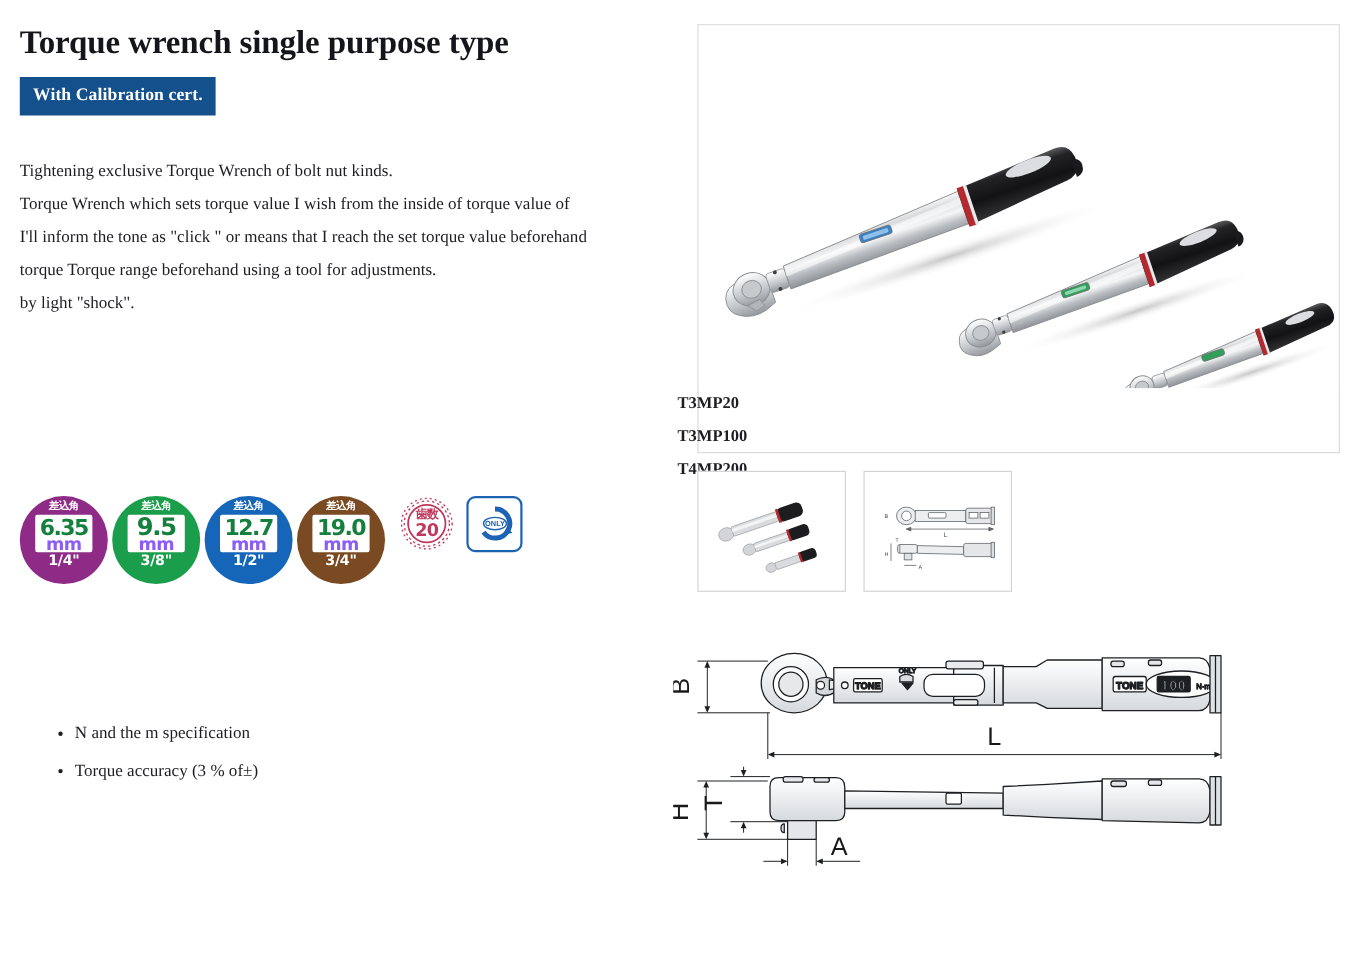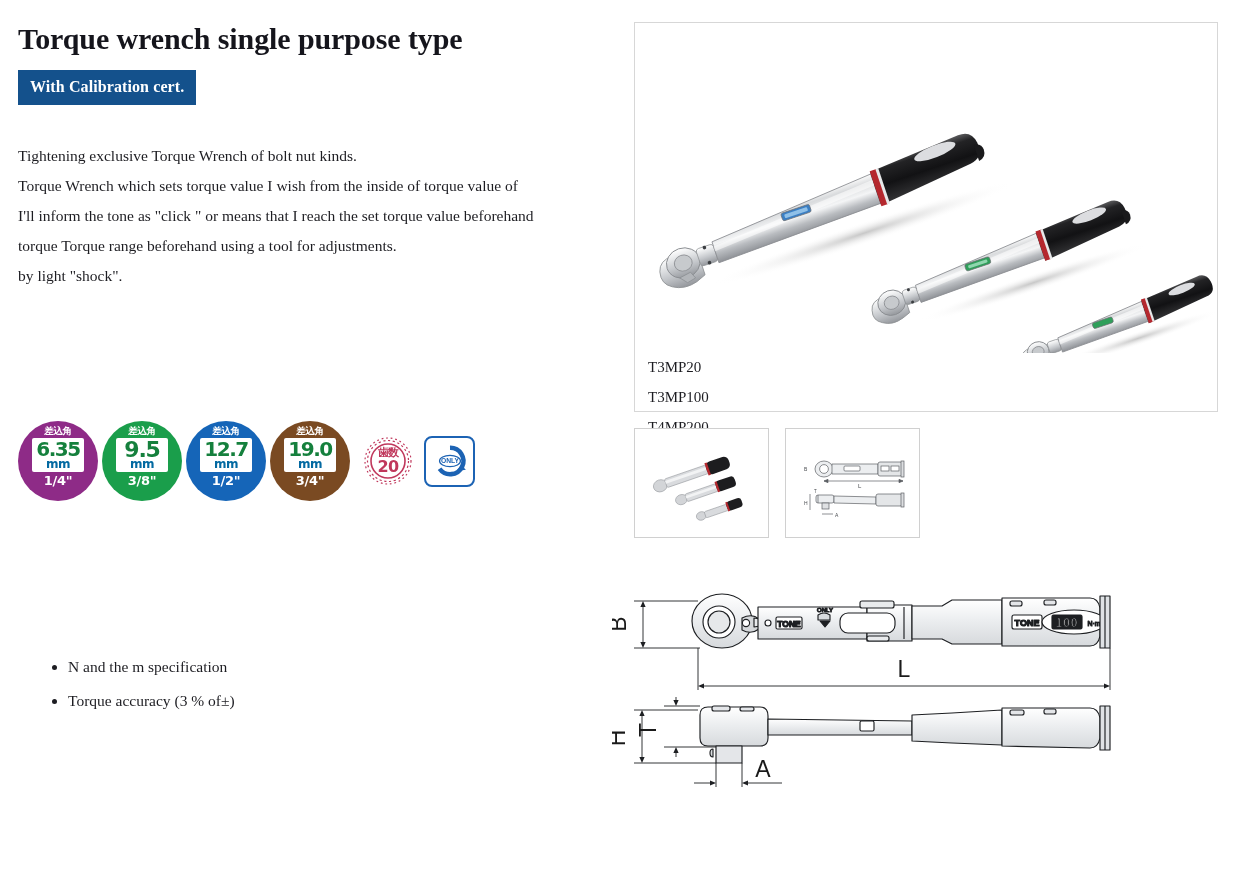--- a/index.html
+++ b/index.html
@@ -36,40 +36,41 @@
   
   .badge-row{
     position:absolute;left:18px;top:421px;
     display:flex;align-items:center;gap:0;
   }
   .drive-badge{
     width:80px;height:80px;border-radius:50%;
     display:flex;flex-direction:column;align-items:center;justify-content:flex-start;
     position:relative;margin-right:4px;flex:none;
     box-shadow:inset 0 0 0 0 rgba(0,0,0,0);
+    margin-top:30px;
   }
   .db-top{
     font-family:"DejaVu Sans","Liberation Sans",sans-serif;
     font-size:9.5px;font-weight:700;color:#ffffff;line-height:1;
     margin-top:5px;letter-spacing:-0.4px;
   }
   .db-plate{
     background:#ffffff;border-radius:2px;
     width:52px;padding:1px 0 2px 0;margin-top:2px;
     display:flex;flex-direction:column;align-items:center;justify-content:center;
   }
   .db-num{
     font-family:"DejaVu Sans","Liberation Sans",sans-serif;
     font-weight:700;font-size:22px;line-height:21px;color:#15803d;
     letter-spacing:-1.2px;
   }
   .db-num.small{font-size:20px;letter-spacing:-1.4px;}
   .db-mm{
     font-family:"DejaVu Sans","Liberation Sans",sans-serif;
-    font-weight:700;font-size:12px;line-height:11px;color:#0369a1;
+    font-weight:700;font-size:16px;line-height:11px;color:#8b5cf6;
     letter-spacing:-0.6px;margin-top:-1px;
   }
   .db-frac{
     font-family:"DejaVu Sans","Liberation Sans",sans-serif;
     font-weight:700;font-size:13px;line-height:13px;color:#ffffff;
     margin-top:2px;letter-spacing:-0.3px;
   }
 
   
   .teeth-badge{
@@ -109,21 +110,21 @@
   
   .main-image-box{
     position:absolute;left:634px;top:22px;width:584px;height:390px;
     border:1px solid #d7d7d7;background:#ffffff;box-sizing:border-box;
     overflow:visible;
   }
   .hero-stage{position:absolute;left:0;top:0;width:582px;height:330px;overflow:hidden;}
   .hero-stage svg{display:block;}
 
   .model-labels{
-    position:absolute;left:648px;top:352px;width:560px;
+    position:absolute;left:616px;top:352px;width:560px;font-weight:bold;
   }
   .model-labels div{
     font-size:15px;line-height:30px;color:#1d1d22;
   }
 
   .thumb-row{position:absolute;left:634px;top:428px;display:flex;gap:16px;}
   .thumb{
     width:135px;height:110px;border:1px solid #d0d0d0;background:#fff;
     box-sizing:border-box;display:flex;align-items:center;justify-content:center;
     overflow:hidden;

